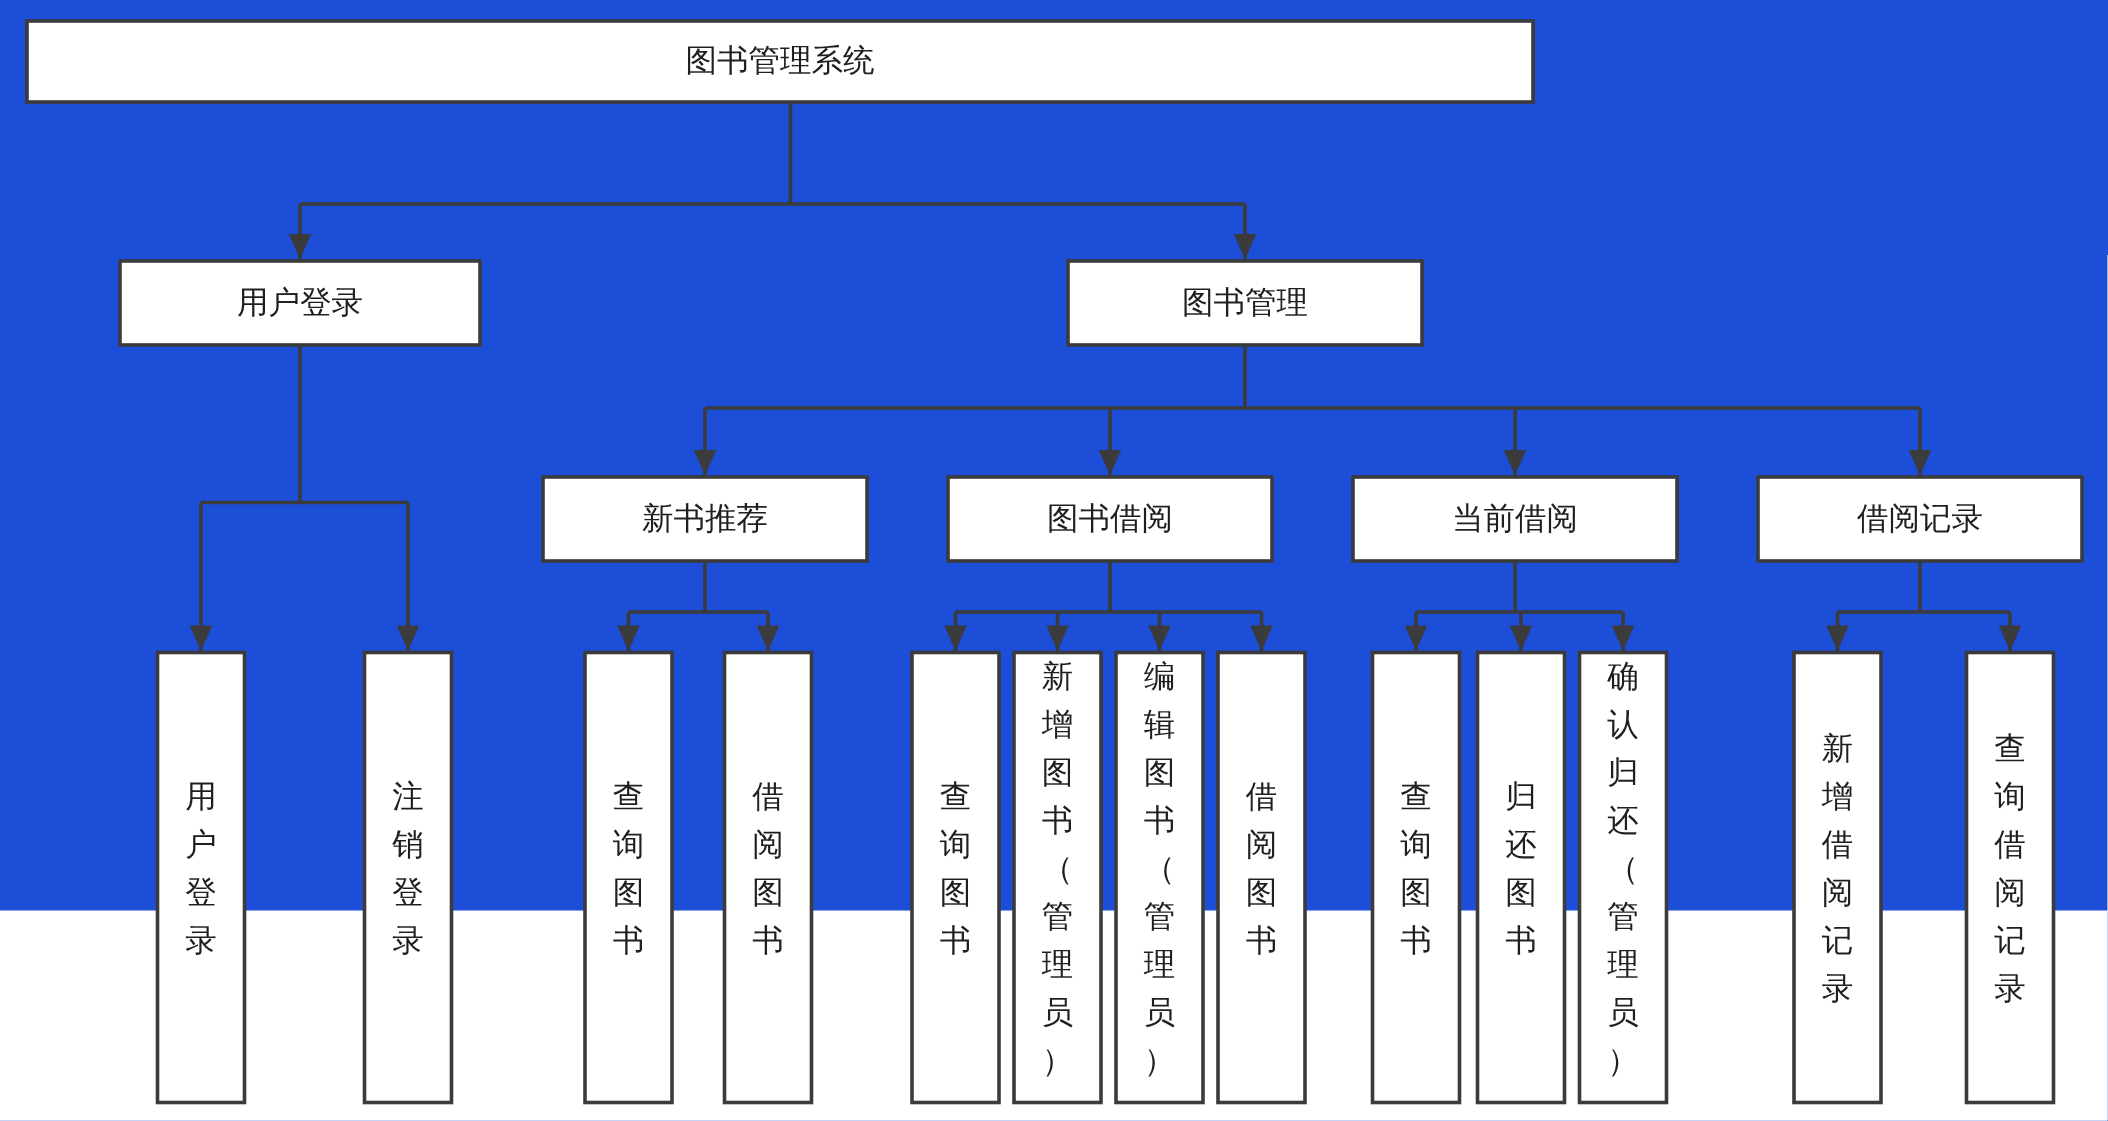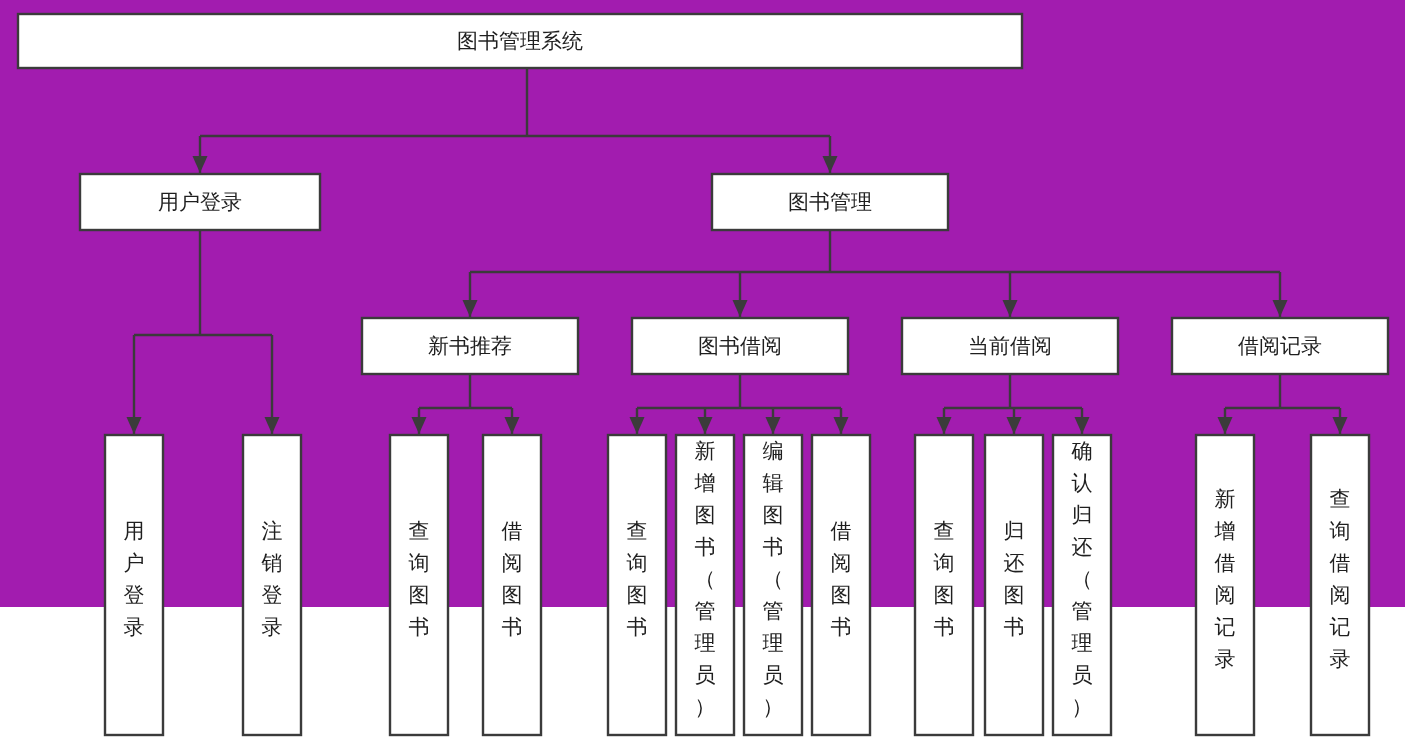--- a/index.html
+++ b/index.html
@@ -11,21 +11,21 @@
   body {
     width: 1405px;
     height: 747px;
     font-family: "Liberation Sans", "DejaVu Sans", sans-serif;
     overflow: hidden;
   }
   #diagram-root {
     position: relative;
     width: 1405px;
     height: 607px;
-    background: #a21caf;
+    background: #1d4ed8;
     text-align: center;
   }
   svg.flow {
     position: absolute;
     left: 0;
     top: 0;
     width: 1405px;
     height: 747px;
     display: block;
   }

